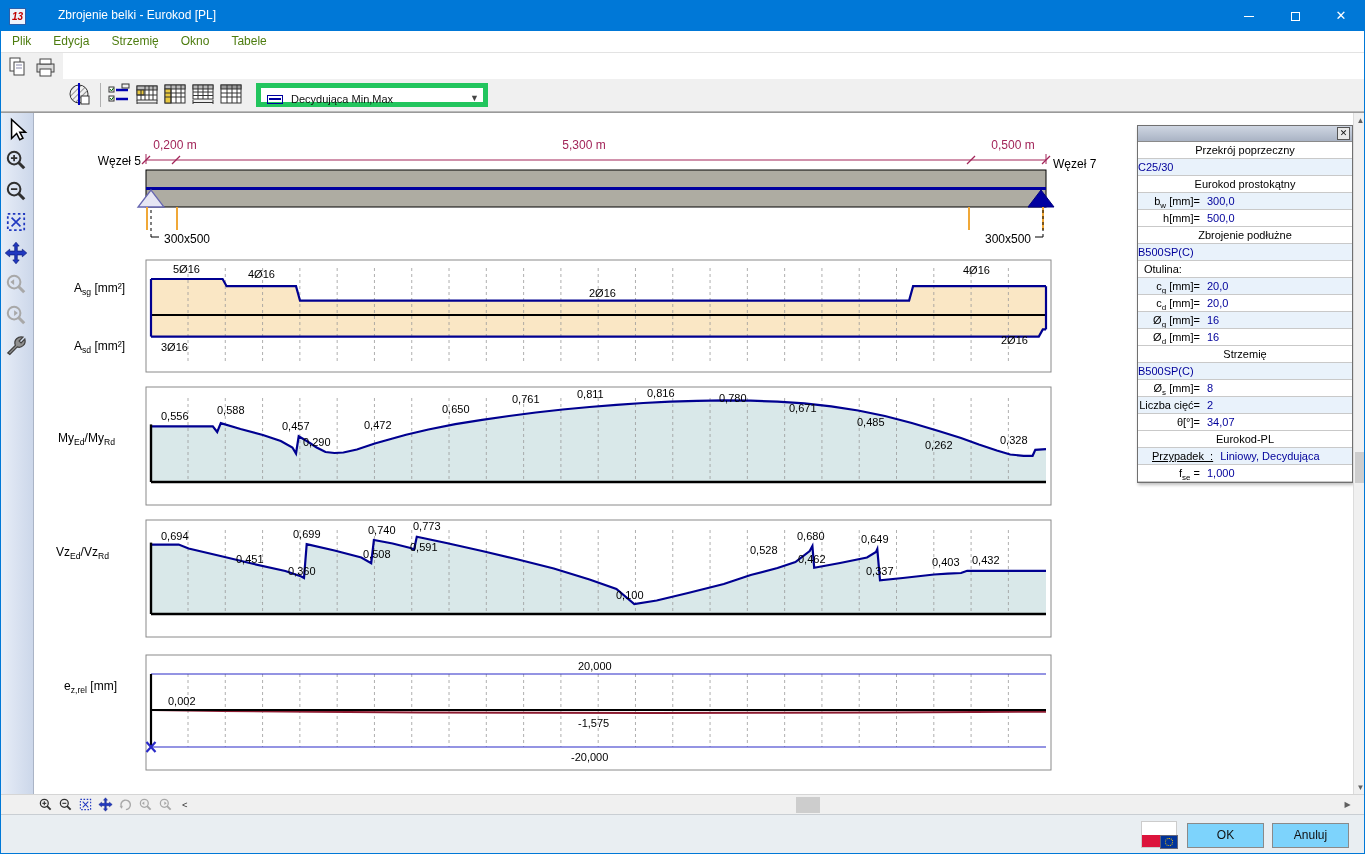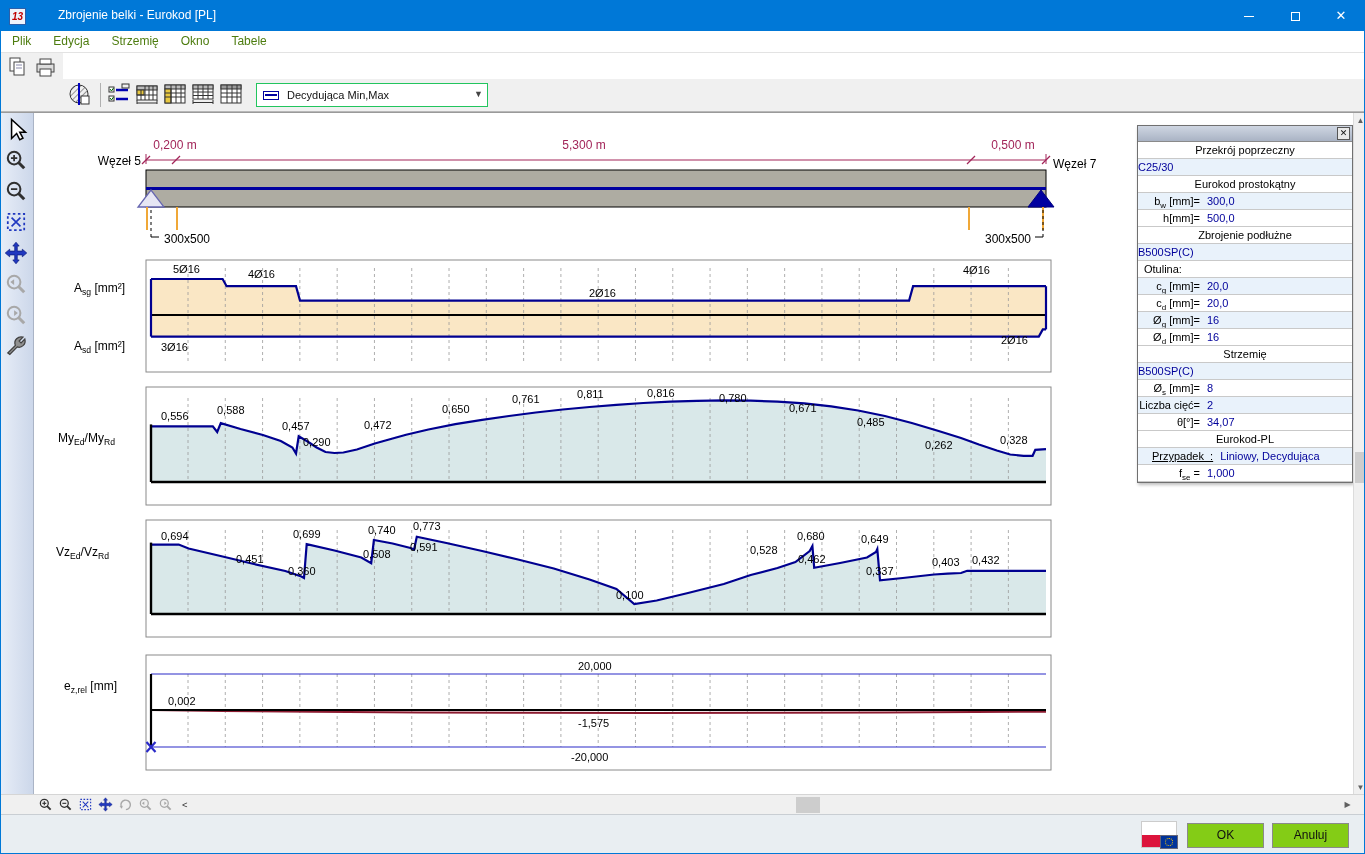--- a/index.html
+++ b/index.html
@@ -18,21 +18,21 @@
   .menu-item{display:inline-block;padding:3px 11px;font-size:12px;color:#4d7c0f;}
   
   .toolbar1{position:absolute;left:0;top:52px;width:100%;height:26px;background:#f0f0f0;}
   .toolbar2{position:absolute;left:0;top:78px;width:100%;height:33px;background:#f0f0f0;border-bottom:1px solid #b8b8b8;}
   .lefticons{position:absolute;left:0;top:52px;width:62px;height:59px;background:#f0f0f0;}
   .tbtn{position:absolute;width:26px;height:25px;}
   .tab{display:inline-block;height:23px;margin-top:2px;padding:3px 10px 0 10px;font-size:11px;background:#f2f2f2;
     border:1px solid #999;border-right-color:#777;margin-right:1px;color:#222;}
   .tab.active{background:#e9e9e9;border:1px solid #666;border-bottom-color:#aaa;box-shadow:inset 1px 1px 2px rgba(0,0,0,.25);}
   .tabs-wrap{position:absolute;left:64px;top:2px;}
-  .combo{position:absolute;left:255px;top:4px;width:232px;height:24px;background:#fff;border:1px solid #22c55e;font-size:11px;}
+  .combo{position:absolute;left:255px;top:4px;width:232px;height:24px;background:#fff;border:5px solid #22c55e;font-size:11px;}
   .combo-ic{position:absolute;left:6px;top:7px;width:16px;height:9px;border:1.5px solid #0000a0;}
   .combo-ic:after{content:"";position:absolute;left:1px;right:1px;top:2px;height:1.5px;background:#0000a0;}
   .combo-txt{position:absolute;left:30px;top:5px;color:#111;}
   .combo-arrow{position:absolute;right:4px;top:5px;color:#444;font-size:9px;}
   .vsep{position:absolute;top:4px;width:1px;height:24px;background:#b0b0b0;}
   
   .client{position:absolute;left:0;top:111px;width:1365px;height:682px;background:#fff;border-top:1px solid #9a9a9a;}
   .sidebar{position:absolute;left:0;top:0;width:33px;height:682px;background:linear-gradient(90deg,#e7edf7,#ccd7ea);border-right:1px solid #aab4c6;}
   .side-btn{position:relative;width:26px;height:26px;margin:4px auto 5px auto;}
   
@@ -50,21 +50,21 @@
   sub{font-size:8px;}
   
   .vscroll{position:absolute;left:1352px;top:0;width:13px;height:682px;background:#f0f0f0;border-left:1px solid #dcdcdc;}
   .vthumb{position:absolute;left:1px;width:11px;background:#cdcdcd;}
   .sarrow{position:absolute;left:0;width:13px;height:15px;color:#606060;font-size:8px;text-align:center;line-height:15px;}
   .bottomstrip{position:absolute;left:0;top:793px;width:1365px;height:20px;background:#f0f0f0;border-top:1px solid #d5d5d5;}
   .hthumb{position:absolute;top:2px;height:16px;background:#cdcdcd;}
   .mini-btn{position:absolute;top:2px;width:17px;height:16px;}
   
   .footer{position:absolute;left:0;top:813px;width:1365px;height:39px;background:#e9eef2;border-top:1px solid #c9ced3;}
-  .btn{position:absolute;top:8px;width:77px;height:25px;background:#84cc16;border:1px solid #8a8a8a;font-size:12px;text-align:center;line-height:23px;color:#111;}
+  .btn{position:absolute;top:8px;width:77px;height:25px;background:#7dd3fc;border:1px solid #8a8a8a;font-size:12px;text-align:center;line-height:23px;color:#111;}
   .flag{position:absolute;left:1140px;top:6px;width:36px;height:27px;border:1px solid #ccc;background:#fff;}
   .flag-red{position:absolute;left:0;bottom:0;width:100%;height:50%;background:#dc143c;}
   .flag-eu{position:absolute;right:-2px;bottom:-2px;width:18px;height:14px;background:#003399;border:1px solid #667;}
   .flag-eu i{position:absolute;left:4px;top:2px;width:8px;height:8px;border:1px dotted #ffcc00;border-radius:50%;}
   .bottomedge{position:absolute;left:0;top:852px;width:1365px;height:2px;background:#f3f3f3;}
   .redmark{position:absolute;top:0;height:2px;background:#b03040;}
   svg{font-family:"Liberation Sans",sans-serif;}
   #cv{position:absolute;left:0;top:0;}
 </style>
 </head>

